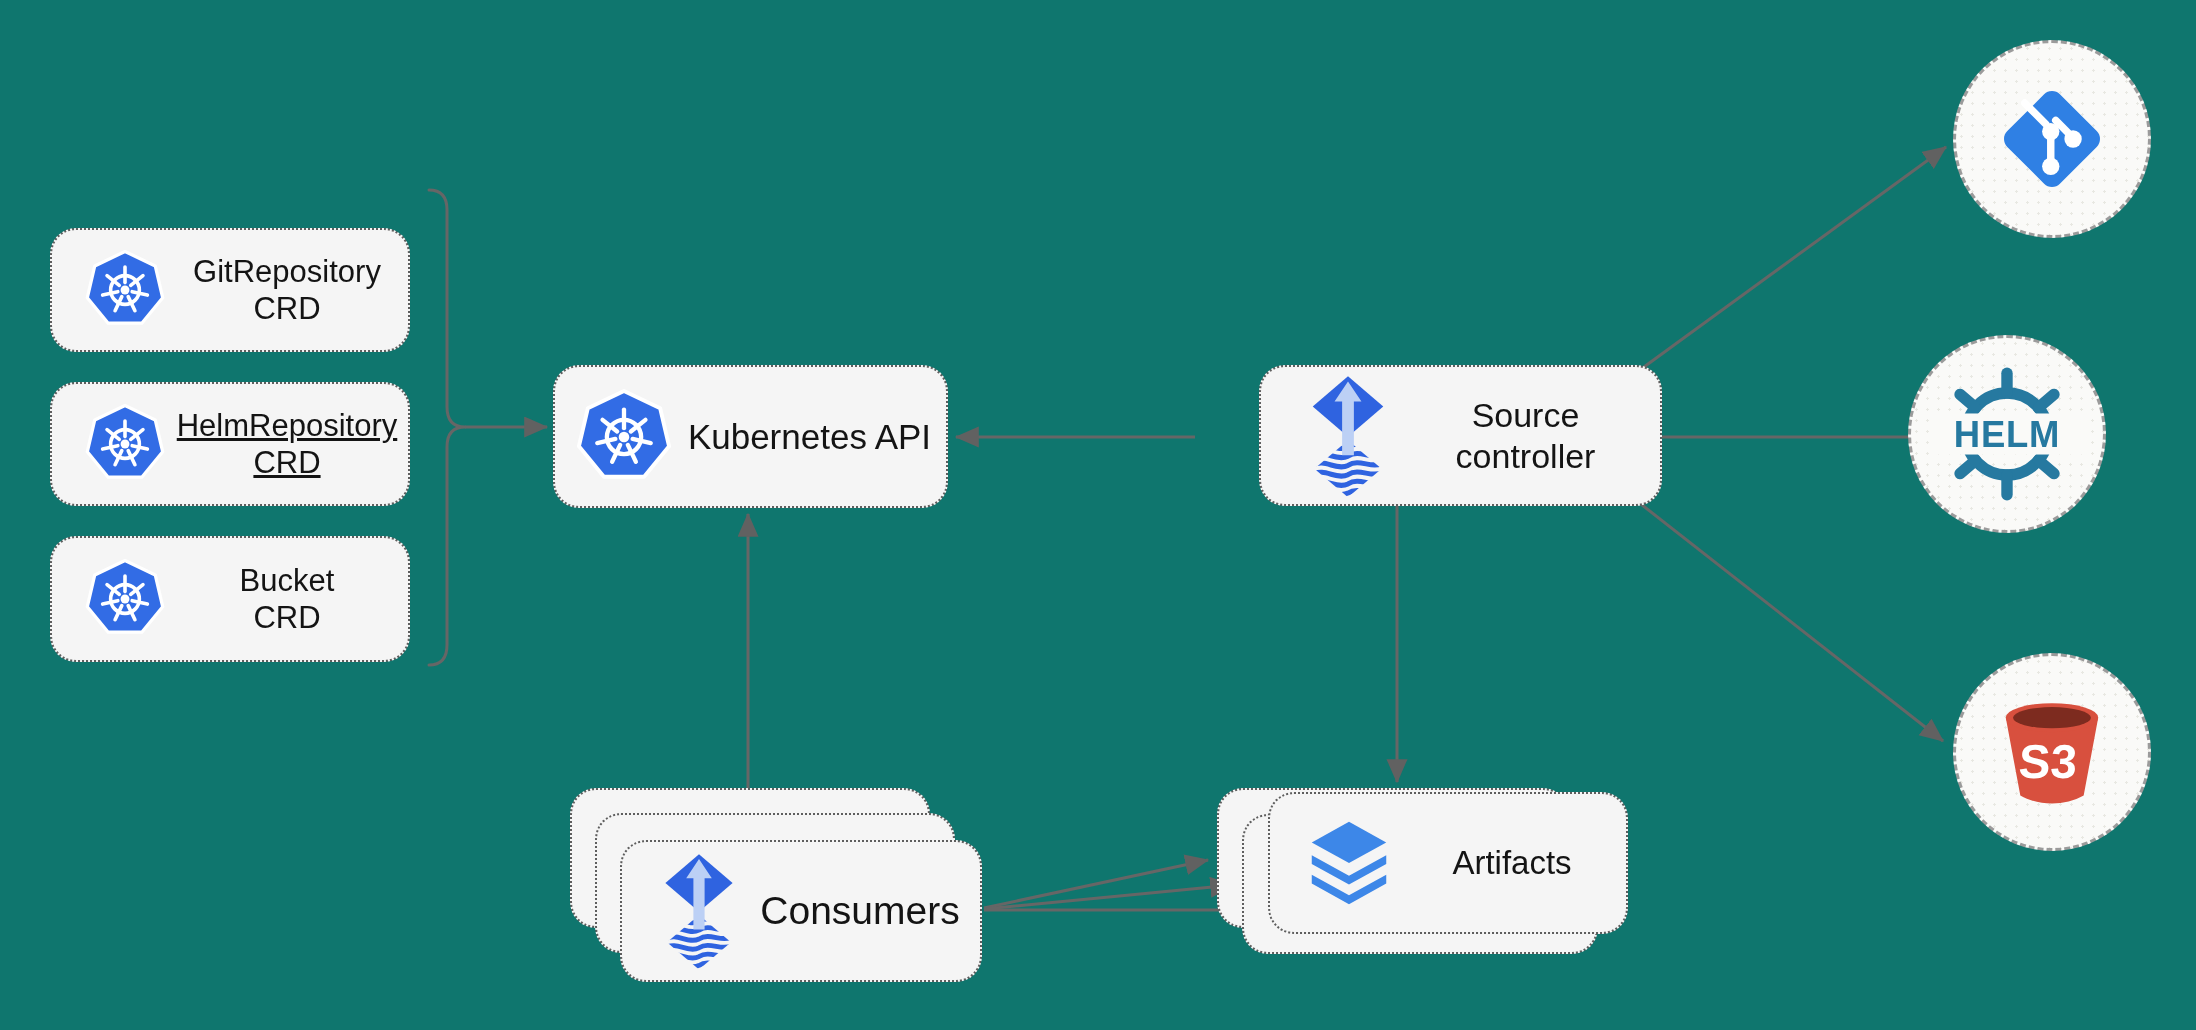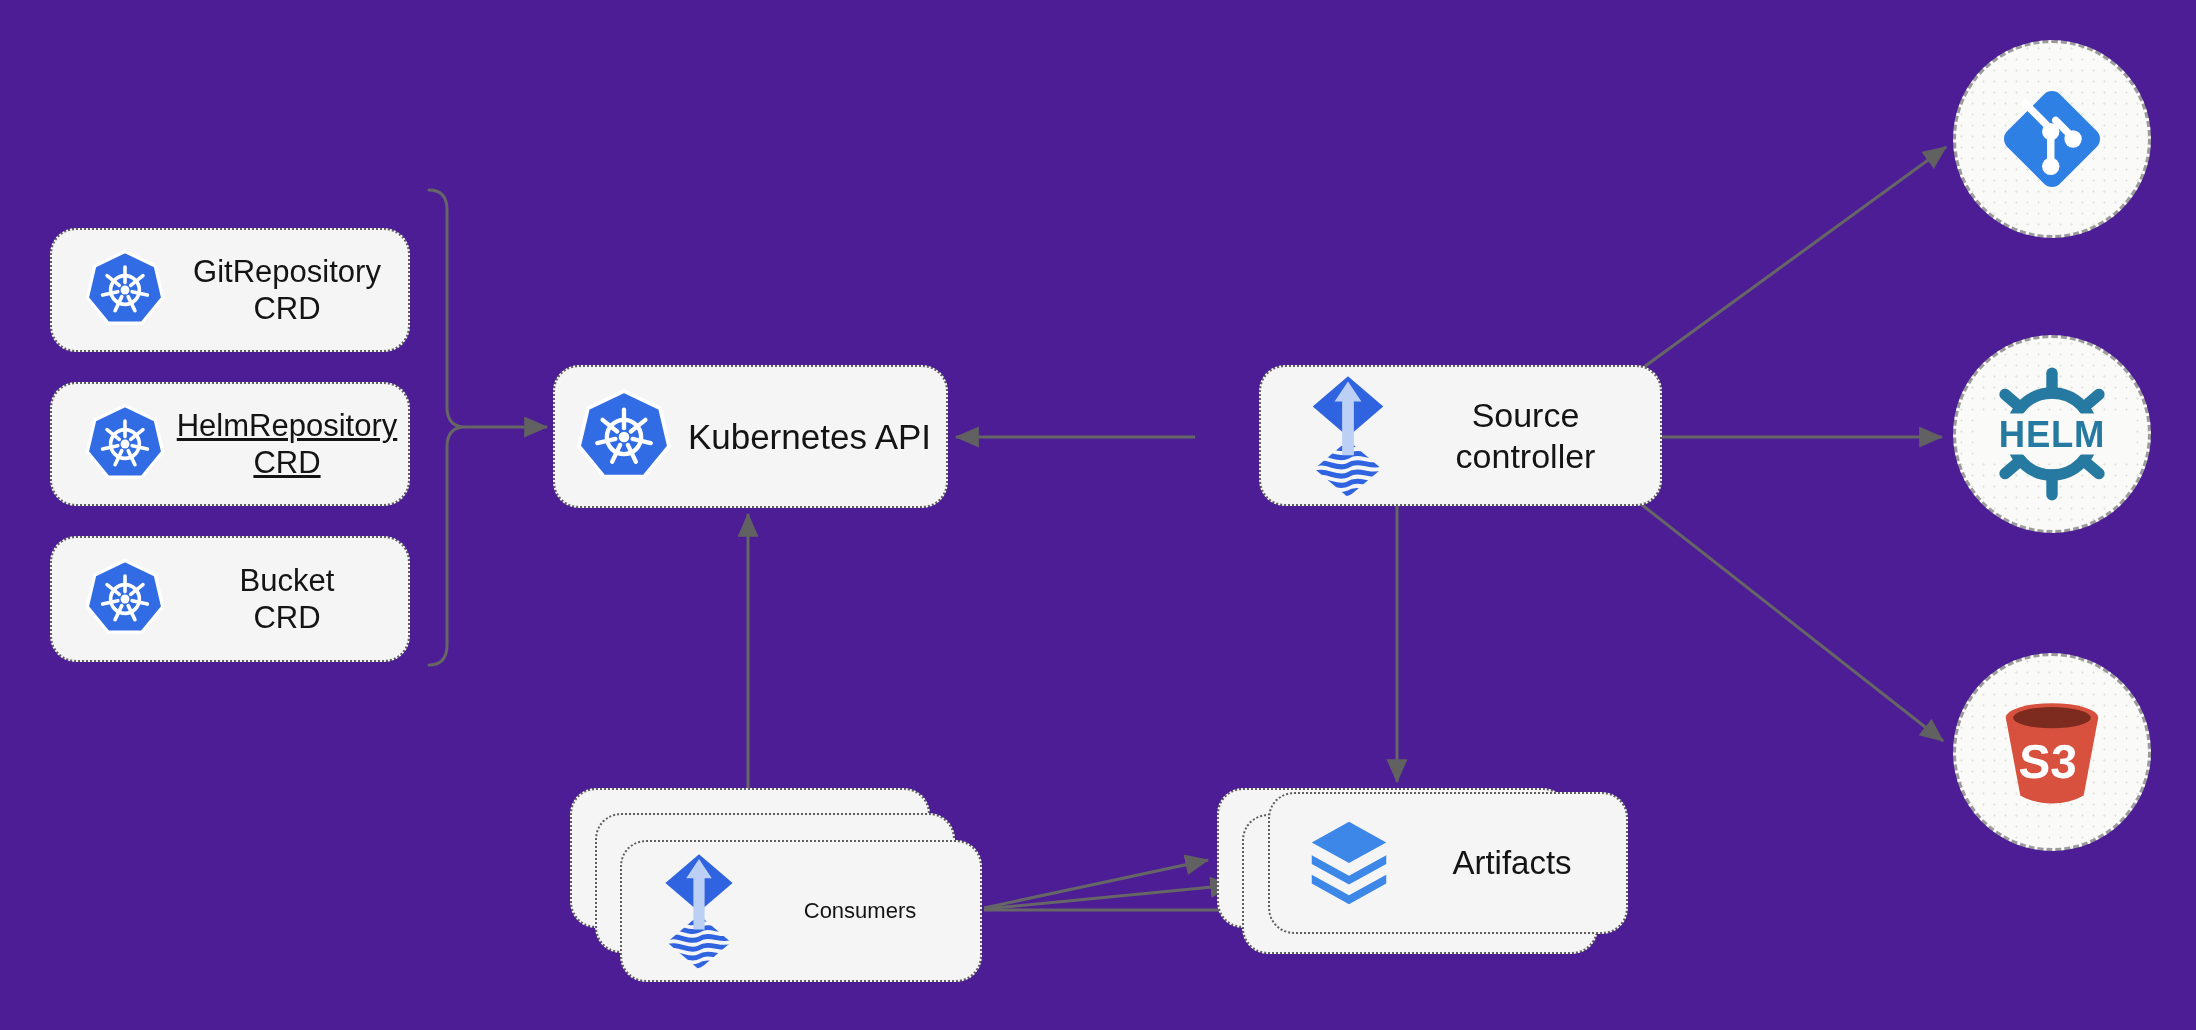--- a/index.html
+++ b/index.html
@@ -1,20 +1,20 @@
 <!DOCTYPE html>
 <html><head>
 <meta charset="utf-8">
 <style>
   html, body { margin: 0; padding: 0; background: #ffffff; }
   .canvas {
     position: relative;
     width: 2196px;
     height: 1030px;
-    background: #4c1d95;
+    background: #0f766e;
     font-family: "Liberation Sans", sans-serif;
     overflow: hidden;
   }
   .connectors {
     position: absolute;
     left: 0; top: 0;
     z-index: 1;
   }
   .conn {
     stroke: #666666;
@@ -197,42 +197,42 @@
     </div>
   </div>
 
   <div class="box" style="left:570px; top:788px; width:360px; height:140px;"></div>
   <div class="box" style="left:595px; top:813px; width:360px; height:140px;"></div>
   <div class="box" style="left:620px; top:840px; width:362px; height:142px;">
     <div class="node-content">
       <svg class="node-icon" width="82" height="120" style="margin-left:36px;">
           <use href="#sym-flux"></use>
         </svg>
-      <div class="node-label" style="font-size:22px;">Consumers</div>
+      <div class="node-label" style="font-size:39px;">Consumers</div>
     </div>
   </div>
 
   <div class="box" style="left:1217px; top:788px; width:352px; height:140px;"></div>
   <div class="box" style="left:1242px; top:814px; width:356px; height:140px;"></div>
   <div class="box" style="left:1268px; top:792px; width:360px; height:142px;">
     <div class="node-content">
       <svg class="node-icon" width="98" height="98" style="margin-left:30px;">
           <use href="#sym-layers"></use>
         </svg>
       <div class="node-label" style="font-size:33px;">Artifacts</div>
     </div>
   </div>
 
   <div class="ext-circle" style="left:1953px; top:40px;">
     <svg width="124" height="124">
       <use href="#sym-git"></use>
     </svg>
   </div>
 
-  <div class="ext-circle" style="left:1953px; top:335px;">
+  <div class="ext-circle" style="left:1908px; top:335px;">
     <svg width="152" height="152" viewBox="0 0 100 100">
       <circle cx="50" cy="50" r="27" fill="none" stroke="#2679a0" stroke-width="7.5"></circle>
       <g stroke="#2679a0" stroke-width="7.5" stroke-linecap="round">
         <line x1="50" y1="23" x2="50" y2="10"></line>
         <line x1="70.7" y1="32.6" x2="80.9" y2="24"></line>
         <line x1="29.3" y1="32.6" x2="19.1" y2="24"></line>
         <line x1="50" y1="77" x2="50" y2="90"></line>
         <line x1="70.7" y1="67.4" x2="80.9" y2="76"></line>
         <line x1="29.3" y1="67.4" x2="19.1" y2="76"></line>
       </g>

